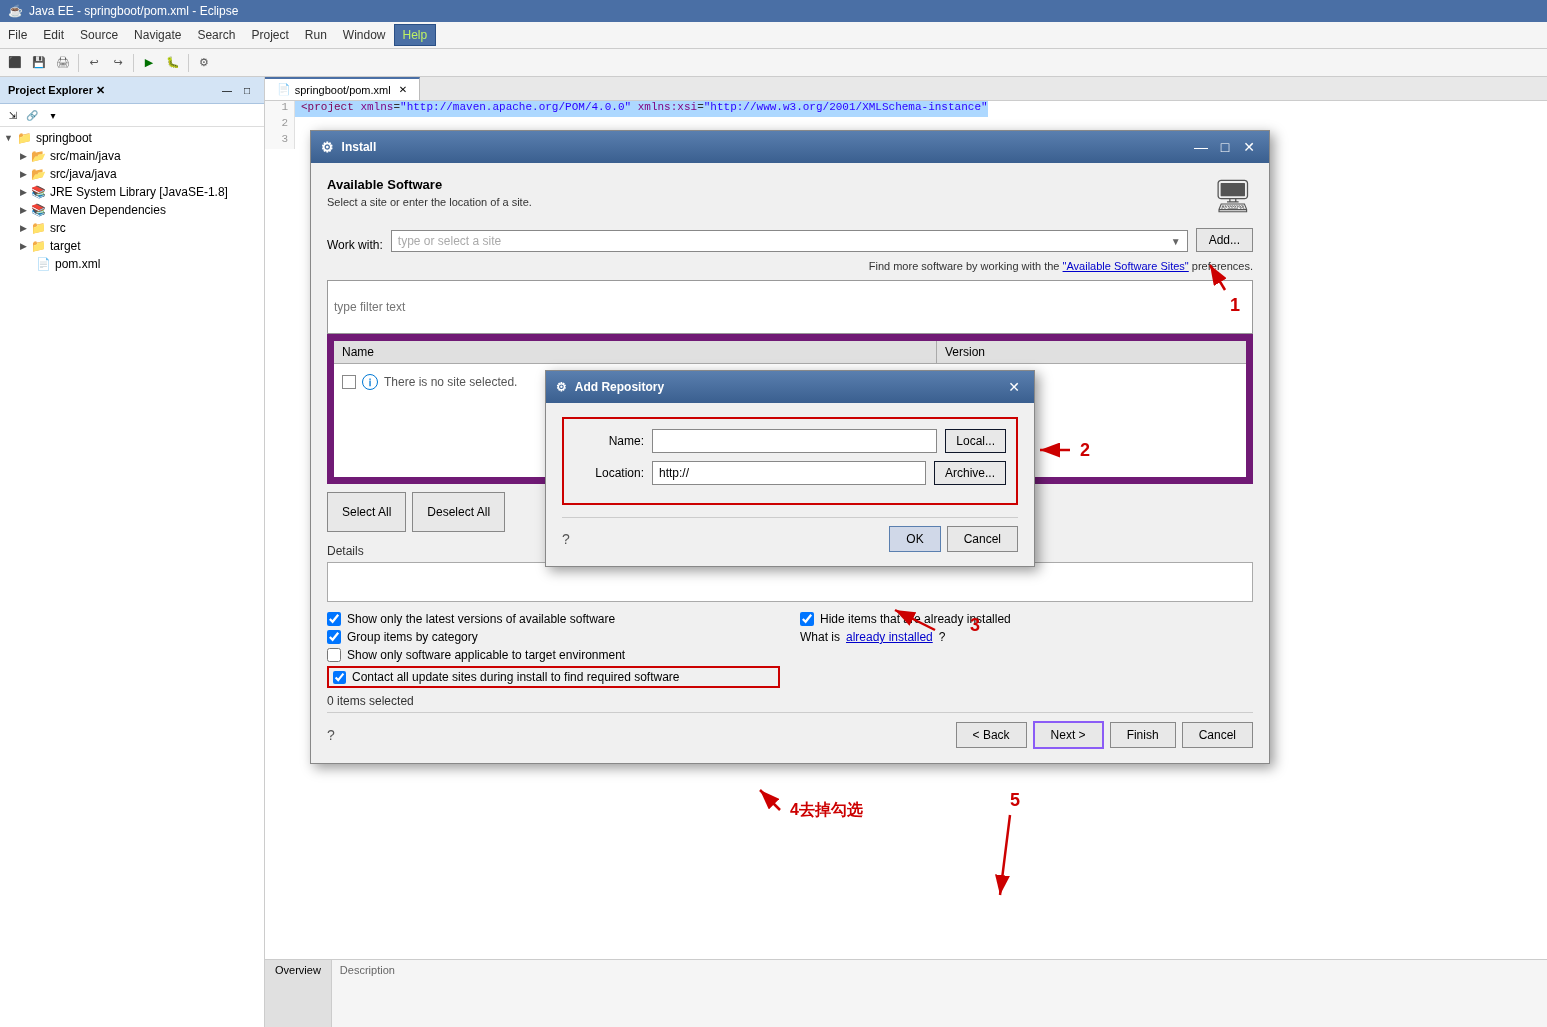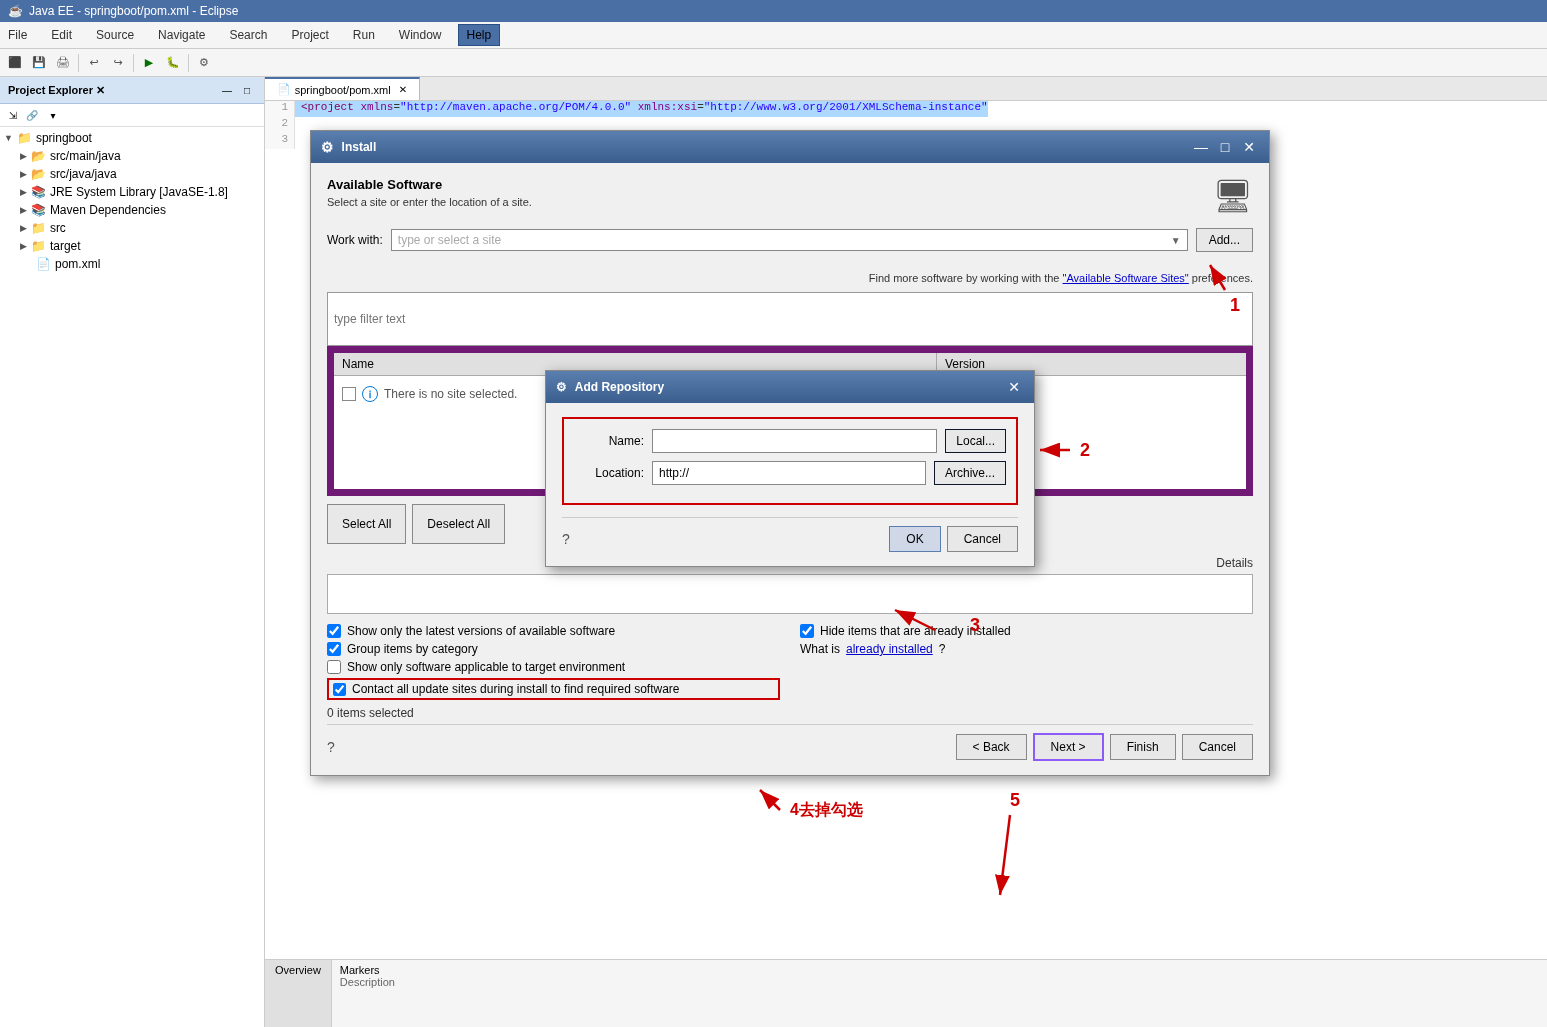--- a/index.html
+++ b/index.html
@@ -2,23 +2,23 @@
 <html><head>
   <meta charset="utf-8">
   <style>
     * { box-sizing: border-box; margin: 0; padding: 0; }
     body { font-family: 'Segoe UI', Tahoma, Geneva, Verdana, sans-serif; font-size: 12px; background: #f0f0f0; overflow: hidden; }
 
     
     .title-bar { background: #4a6fa5; color: white; padding: 4px 8px; font-size: 12px; display: flex; align-items: center; gap: 6px; }
 
     
-    .menu-bar { background: #f5f5f5; border-bottom: 1px solid #ccc; padding: 2px 0; display: flex; align-items: center; gap: 8px; }
+    .menu-bar { background: #f5f5f5; border-bottom: 1px solid #ccc; padding: 2px 0; display: flex; align-items: center; }
     .menu-item { padding: 3px 8px; cursor: pointer; font-size: 12px; color: #333; }
-    .menu-item.highlighted { background: #4a6fa5; color: #000000; border: 1px solid #2a4f85; }
+    .menu-item.highlighted { background: #4a6fa5; color: #bef264; border: 1px solid #2a4f85; }
 
     
     .toolbar { background: #f5f5f5; border-bottom: 1px solid #ccc; padding: 2px 4px; display: flex; align-items: center; gap: 2px; min-height: 28px; }
     .toolbar-btn { width: 22px; height: 22px; border: 1px solid transparent; background: transparent; cursor: pointer; display: flex; align-items: center; justify-content: center; font-size: 11px; color: #555; }
     .toolbar-sep { width: 1px; height: 18px; background: #ccc; margin: 0 2px; }
 
     
     .main-layout { display: flex; height: calc(100vh - 60px); }
 
     
@@ -46,21 +46,21 @@
     .dialog { position: absolute; top: 130px; left: 310px; width: 960px; background: #f0f0f0; border: 1px solid #888; box-shadow: 4px 4px 12px rgba(0,0,0,0.4); z-index: 20; }
     .dialog-title { background: linear-gradient(to bottom, #5a7faf, #3a5f8f); color: white; padding: 6px 10px; display: flex; align-items: center; justify-content: space-between; font-size: 12px; font-weight: bold; }
     .dialog-title-left { display: flex; align-items: center; gap: 8px; }
     .dialog-title-icon { font-size: 14px; }
     .dialog-close { background: none; border: 1px solid transparent; color: white; cursor: pointer; font-size: 14px; width: 20px; height: 20px; display: flex; align-items: center; justify-content: center; }
     .dialog-body { padding: 14px 16px; }
     .dialog-section-title { font-size: 13px; font-weight: bold; margin-bottom: 4px; }
     .dialog-section-sub { font-size: 11px; color: #333; margin-bottom: 12px; }
 
     
-    .work-with-row { display: flex; align-items: center; gap: 8px; margin-bottom: 20px; }
+    .work-with-row { display: flex; align-items: flex-end; gap: 8px; margin-bottom: 8px; }
     .work-with-label { font-size: 12px; white-space: nowrap; }
     .work-with-combo { flex: 1; border: 1px solid #888; background: white; padding: 3px 6px; font-size: 12px; color: #888; display: flex; align-items: center; justify-content: space-between; cursor: pointer; }
     .work-with-combo-arrow { font-size: 10px; color: #666; }
     .add-btn { padding: 4px 12px; border: 1px solid #888; background: #e8e8e8; cursor: pointer; font-size: 12px; white-space: nowrap; }
 
     
     .find-more { font-size: 11px; text-align: right; margin-bottom: 8px; color: #333; }
     .find-more a { color: #0000cc; text-decoration: underline; cursor: pointer; }
 
     
@@ -73,21 +73,21 @@
     .sw-no-site { padding: 10px 8px; display: flex; align-items: center; gap: 6px; color: #555; font-size: 12px; }
     .sw-no-site-check { width: 14px; height: 14px; border: 1px solid #888; background: white; display: inline-block; }
     .sw-no-site-info { width: 16px; height: 16px; border: 1px solid #0078d4; border-radius: 50%; background: white; display: inline-flex; align-items: center; justify-content: center; font-size: 10px; color: #0078d4; font-weight: bold; }
 
     
     .btn-row { display: flex; gap: 6px; margin-bottom: 12px; }
     .btn-std { padding: 12px 14px; border: 1px solid #888; background: #e8e8e8; cursor: pointer; font-size: 12px; }
 
     
     .details-section { margin-bottom: 10px; }
-    .details-label { font-size: 12px; color: #333; margin-bottom: 4px; text-align: right; }
+    .details-label { font-size: 12px; color: #333; margin-bottom: 4px; }
     .details-area { height: 40px; border: 1px solid #aaa; background: white; }
     .checkbox-row { display: flex; align-items: center; gap: 6px; font-size: 12px; }
     .checkbox-row input[type=checkbox] { width: 14px; height: 14px; }
     .checkbox-highlighted { border: 2px solid #cc0000; padding: 2px 4px; display: flex; align-items: center; gap: 6px; }
 
     
     .items-count { font-size: 12px; color: #333; margin-bottom: 4px; }
     .dialog-buttons { display: flex; justify-content: flex-end; gap: 6px; padding: 8px 0 0 0; border-top: 1px solid #ccc; align-items: center; }
     .dialog-btn { padding: 5px 16px; border: 1px solid #888; background: #e8e8e8; cursor: pointer; font-size: 12px; }
     .dialog-btn.default { background: #d0d8e8; border-color: #5a7faf; }
@@ -225,21 +225,20 @@
       </div>
       <div class="code-line">
         <span class="line-num">3</span>
         <span class="line-content"></span>
       </div>
     </div>
 
     <div class="bottom-panels">
       <div class="bottom-tab">Overview</div>
       <div class="bottom-content">
-        <div style="font-size:11px;">Markers</div>
         <div style="font-size:11px;color:#666;">Description</div>
       </div>
     </div>
   </div>
 </div>
 
 <div class="dialog">
   <div class="dialog-title">
     <div class="dialog-title-left">
       <span class="dialog-title-icon">⚙</span>

